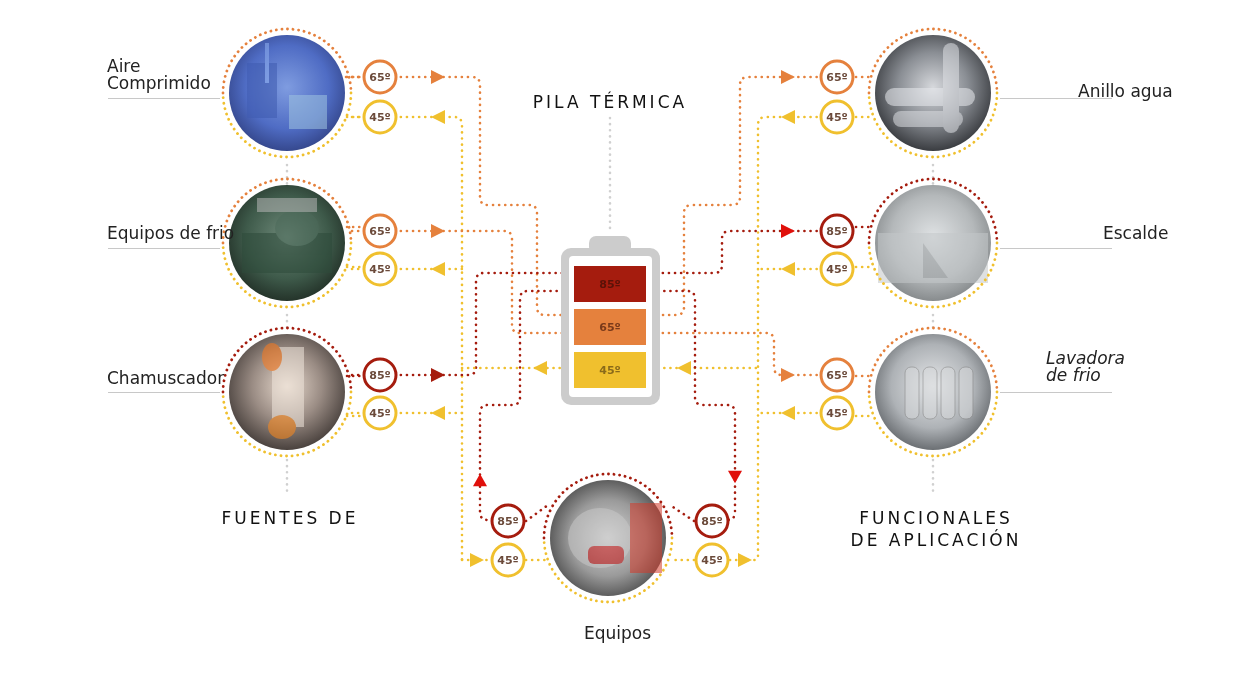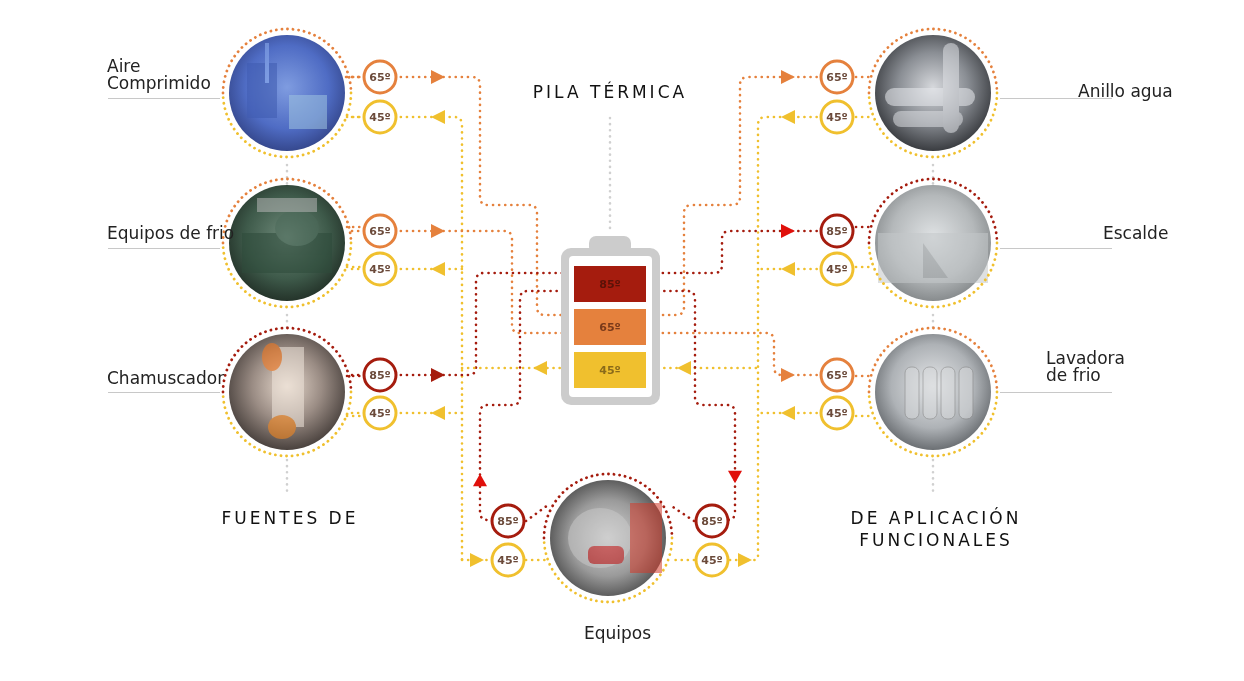--- a/index.html
+++ b/index.html
@@ -284,32 +284,32 @@
 <div class="label" style="left:1078px; top:75px;margin-top:8px;">
   <div>Anillo agua</div>
 </div>
 <div class="label-line" style="left:1000px; top:98px; width:112px;"></div>
 
 <div class="label" style="left:1057px; top:225px;margin-left:46px;">
   <div>Escalde</div>
 </div>
 <div class="label-line" style="left:1000px; top:248px; width:112px;"></div>
 
-<div class="label" style="left:1046px; top:350px;">
+<div class="label" style="left:1046px; top:350px;font-style:italic;">
   <div>Lavadora</div>
   <div>de frio</div>
 </div>
 <div class="label-line" style="left:1000px; top:392px; width:112px;"></div>
 
 <div class="label" style="left:584px; top:625px;">
   <div>Equipos</div>
 </div>
 
-<div class="section-title" style="left:510px; top:81px; width:200px;">
+<div class="section-title" style="left:510px; top:91px; width:200px;">
   <span>PILA TÉRMICA</span>
 </div>
 <div class="section-title" style="left:160px; top:507px; width:260px;">
   <div>FUENTES DE</div>
 </div>
 <div class="section-title" style="left:806px; top:507px; width:260px;">
+  <div>FUNCIONALES</div>
   <div>DE APLICACIÓN</div>
-  <div>FUNCIONALES</div>
 </div>
 
 </body></html>

